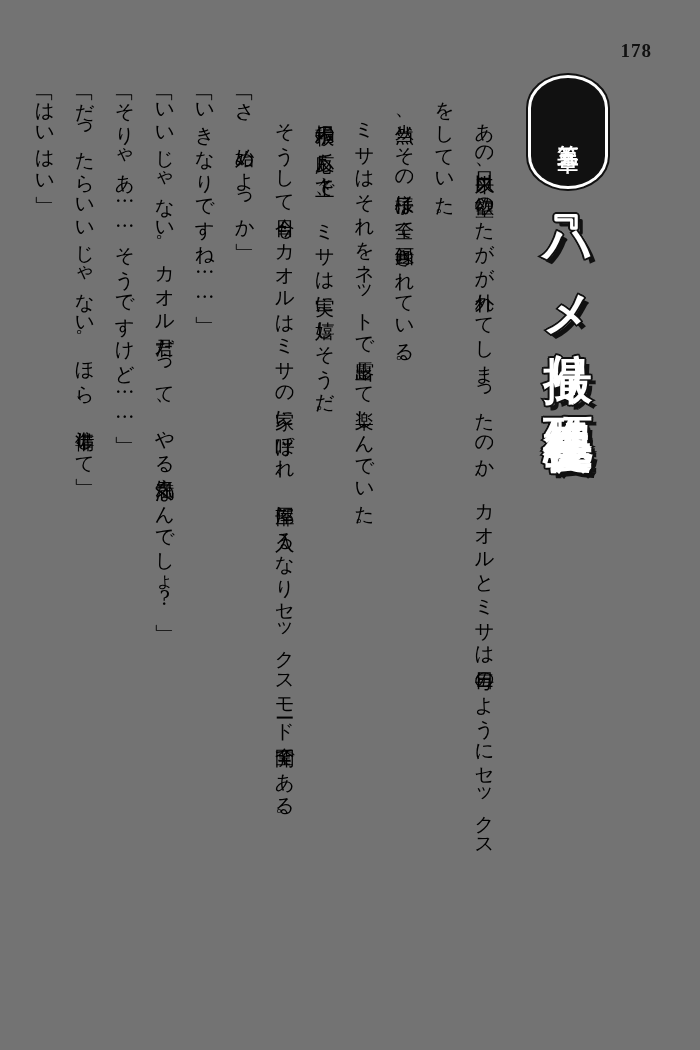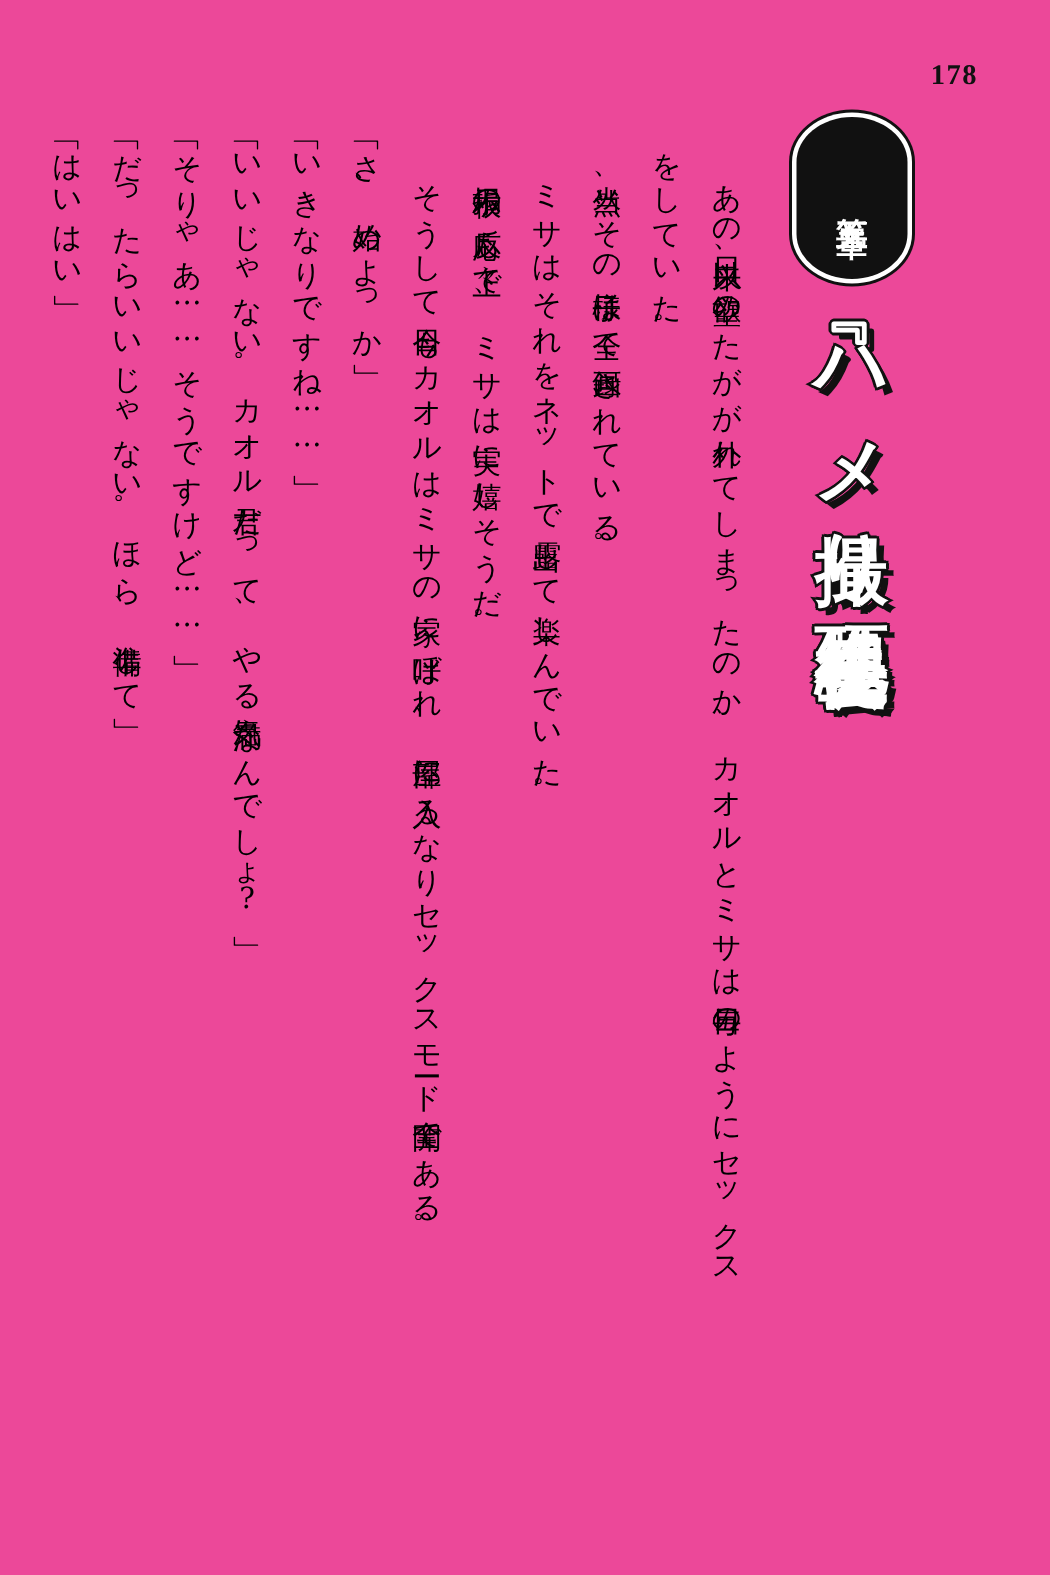--- a/index.html
+++ b/index.html
@@ -12,21 +12,21 @@
     height: 1050px;
     position: relative;
     font-family: "DejaVu Serif", "Liberation Serif", serif;
     color: #000000;
     overflow: hidden;
   }
 
   .page {
     position: absolute;
     inset: 0;
-    background: #ec4899;
+    background: #737373;
     padding-left: 44px;
   }
 
   
   .page-number {
     position: absolute;
     top: 40px;
     right: 48px;
     font-family: "Liberation Serif", "DejaVu Serif", serif;
     font-size: 19px;

